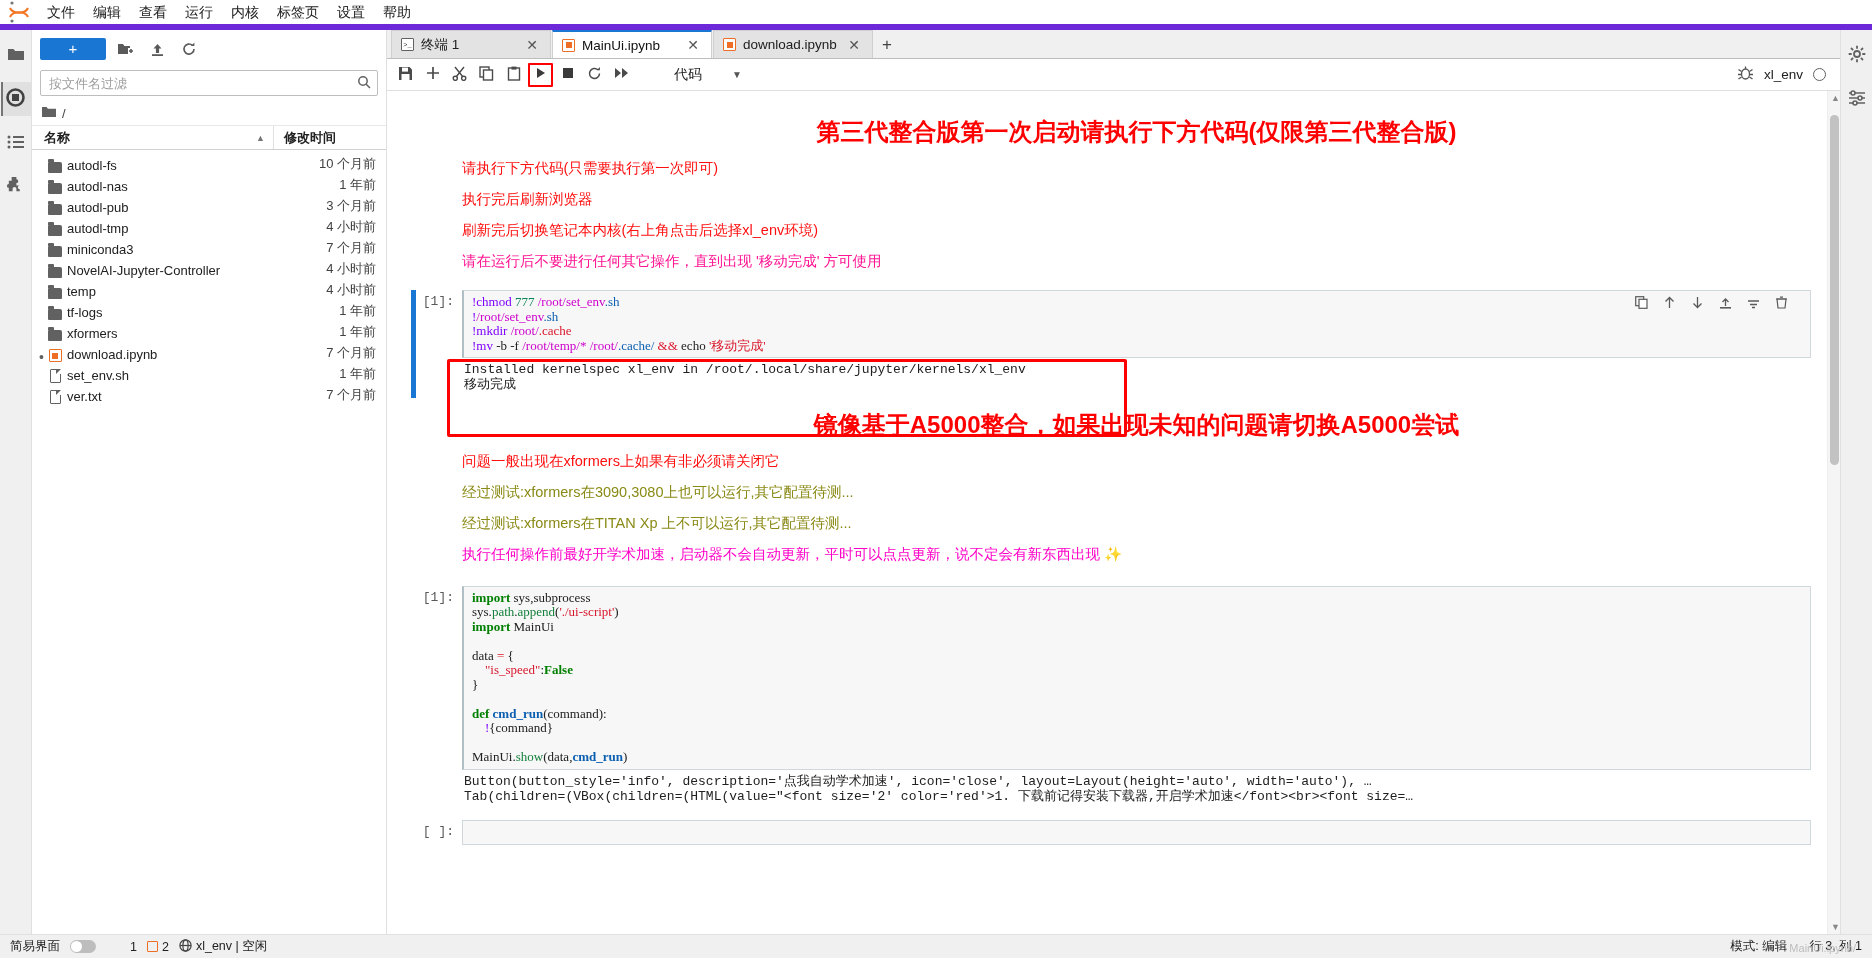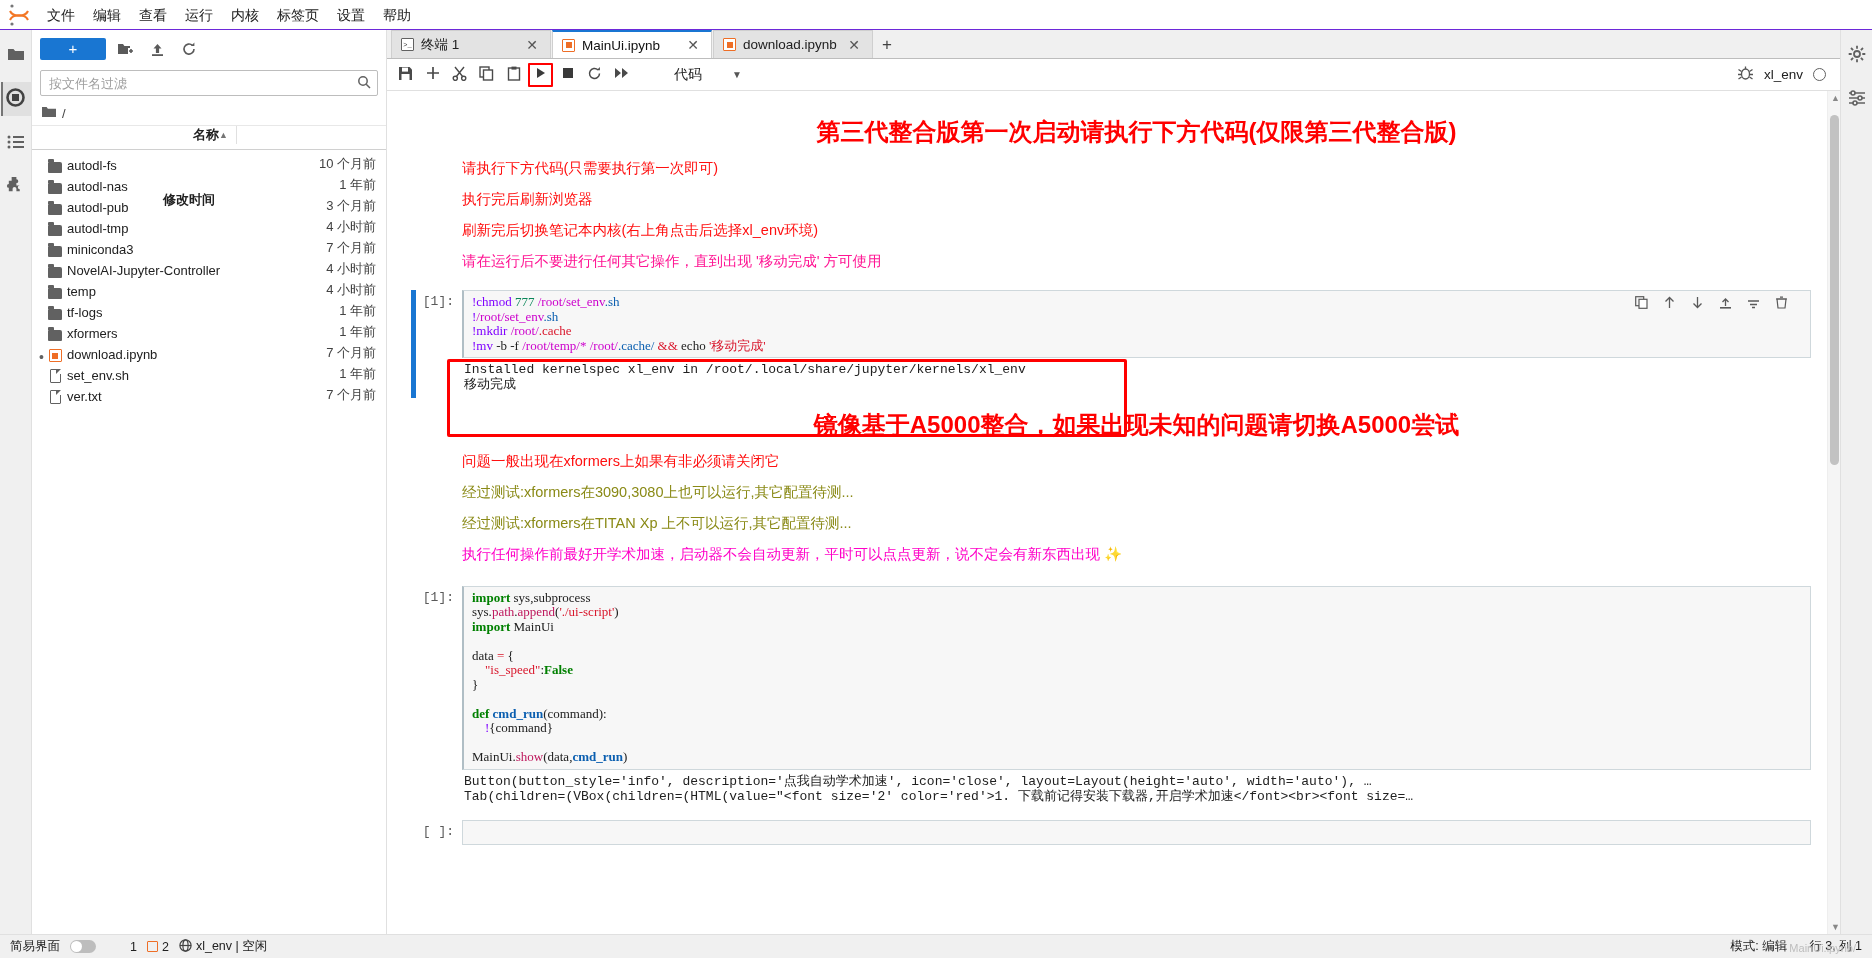--- a/index.html
+++ b/index.html
@@ -9,21 +9,21 @@
     font-family:"Liberation Sans", sans-serif;
     font-size:13px; color:#212121;
     background:#fff; overflow:hidden;
     -webkit-font-smoothing:antialiased;
   }
   .app { display:flex; flex-direction:column; width:1872px; height:958px; }
 
   
   .menubar {
     height:30px; flex:0 0 30px; display:flex; align-items:center;
-    background:#fff; border-bottom:1px solid #6d28d9; padding-left:4px;
+    background:#fff; border-bottom:6px solid #6d28d9; padding-left:4px;
   }
   .jp-logo { width:26px; height:26px; position:relative; margin:0 6px 0 2px; }
   .jp-logo svg { display:block; }
   .menu-item {
     padding:4px 9px; font-size:14px; color:#212121; cursor:pointer;
     line-height:18px; white-space:nowrap;
   }
 
   
   .body { flex:1 1 auto; display:flex; min-height:0; }
@@ -72,21 +72,21 @@
   }
   .fb-filter input::placeholder { color:#9e9e9e; }
   .fb-filter .search-i { color:#616161; }
 
   .breadcrumb {
     height:24px; display:flex; align-items:center; gap:6px; padding:0 10px;
     border-bottom:1px solid #e8e8e8; color:#424242; font-size:13px;
   }
   .fb-head {
     display:flex; height:24px; border-bottom:1px solid #d0d0d0;
-    font-size:13px; font-weight:bold; color:#212121; align-items:center;flex-direction:column;
+    font-size:13px; font-weight:bold; color:#212121; align-items:center;
   }
   .fb-head .c-name {
     flex:1 1 auto; padding-left:12px; display:flex; align-items:center;
     justify-content:space-between; padding-right:8px; border-right:1px solid #e0e0e0;
     height:100%; cursor:pointer;
   }
   .fb-head .c-mod {
     width:112px; flex:0 0 112px; padding-left:10px; height:100%;
     display:flex; align-items:center; cursor:pointer;
   }
@@ -232,21 +232,21 @@
   .empty-cell {
     border:1px solid #cfd8dc; background:#f7f7f7; height:25px;
   }
   .t-bang { color:#7f00ff; }
   .t-num { color:#098658; }
   .t-path { color:#cc00cc; }
   .t-blue { color:#0b5fb0; }
   .t-red { color:#d9182d; }
   .t-str { color:#d9182d; }
   .t-kw { color:#008000; font-weight:bold; }
-  .t-fn { color:#be185d; }
+  .t-fn { color:#15803d; }
   .t-def { color:#0b5fb0; font-weight:bold; }
   .t-op { color:#d9182d; }
 
   
   .rightbar {
     width:32px; flex:0 0 32px; background:#f0f0f0; border-left:1px solid #e0e0e0;
     display:flex; flex-direction:column; align-items:center; padding-top:8px;
   }
 
   

